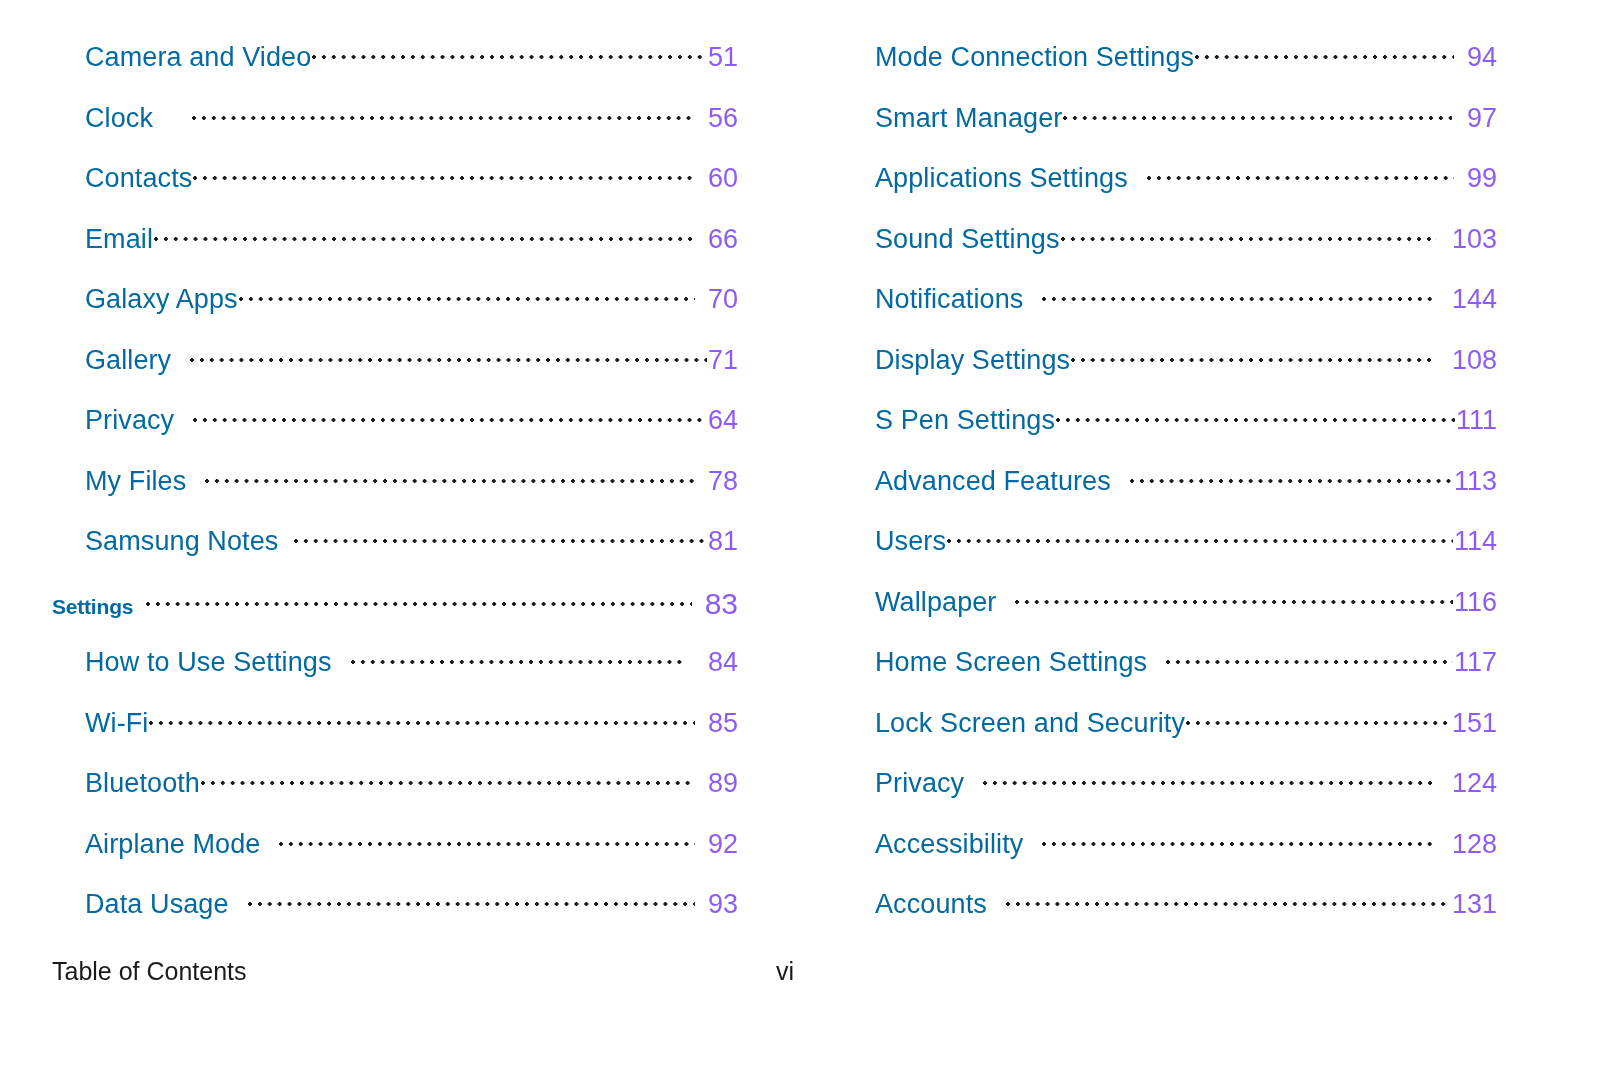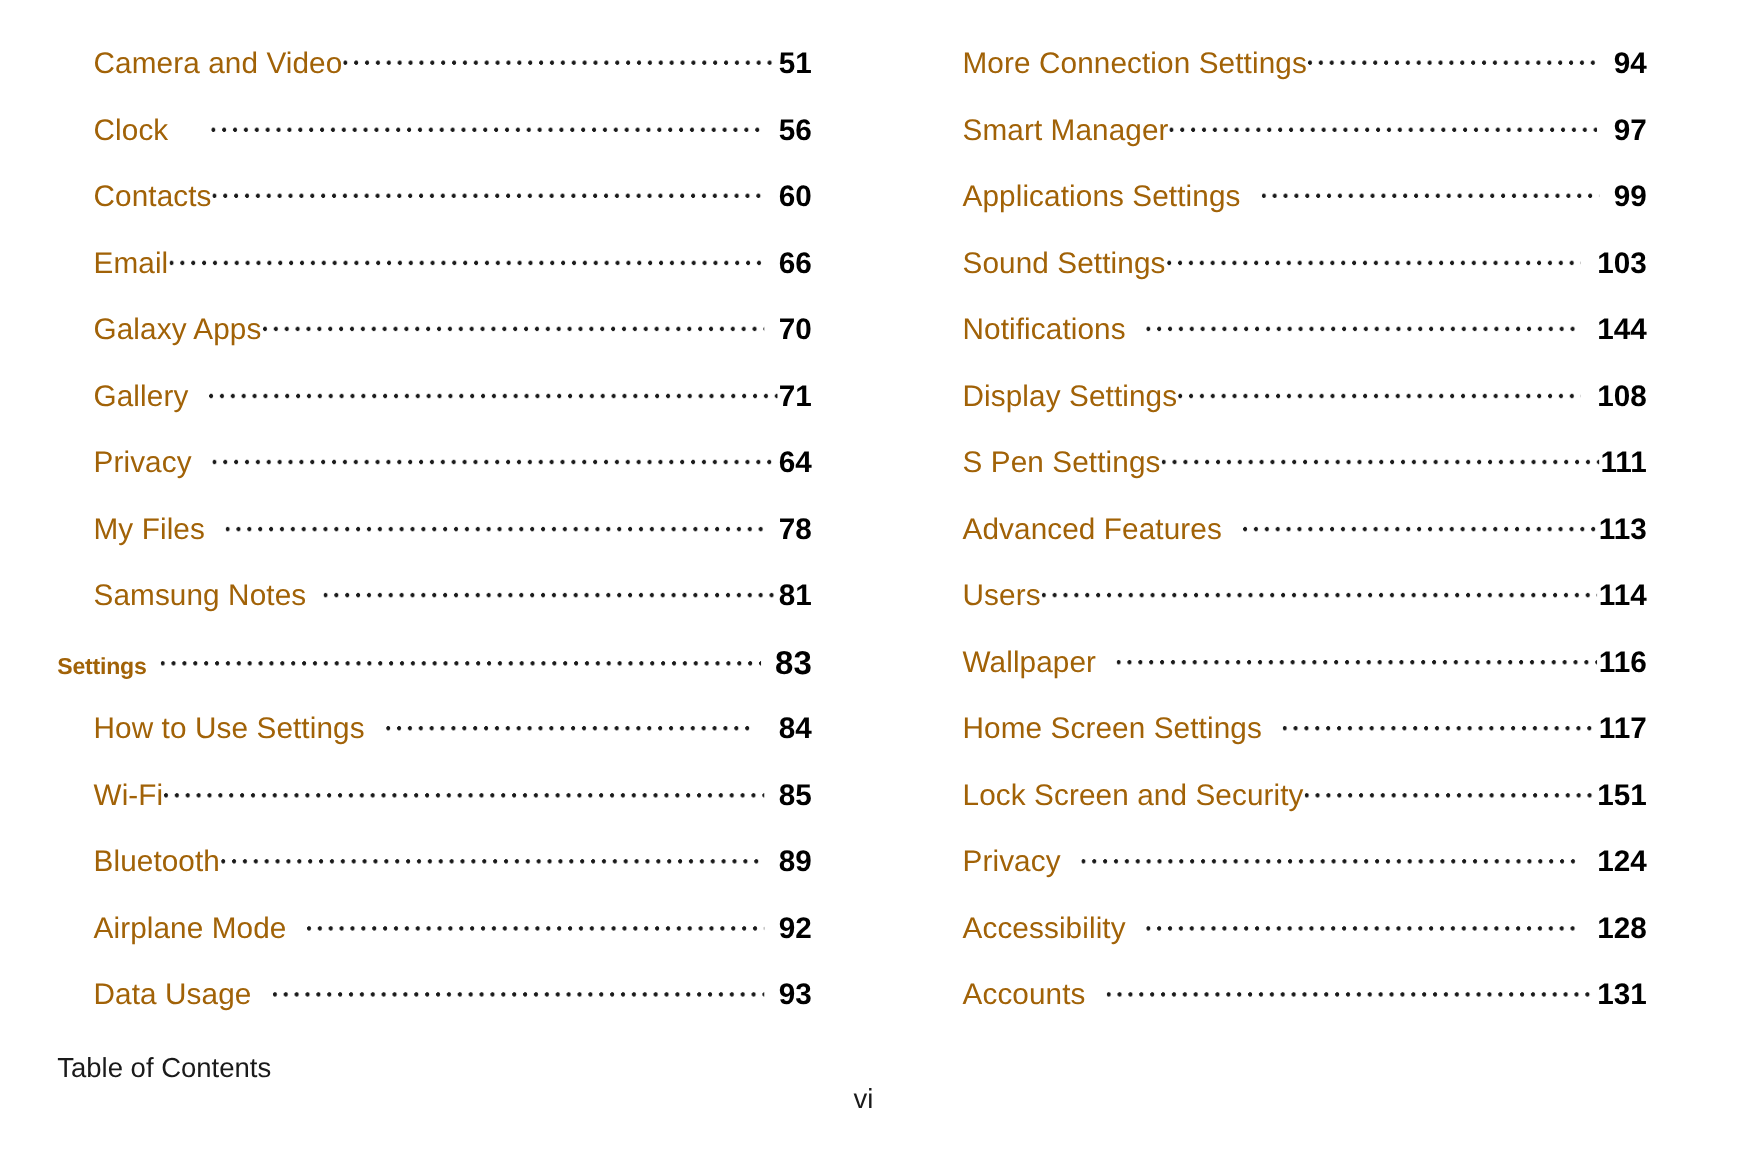--- a/index.html
+++ b/index.html
@@ -44,21 +44,21 @@
     align-items: baseline;
     height: 60.5px;
     width: 100%;
     white-space: nowrap;
   }
 
   .toc-label {
     font-size: 27px;
     font-weight: 400;
     letter-spacing: 0.1px;
-    color: #a16207;
+    color: #0369a1;
     flex: 0 0 auto;
   }
 
   
   .toc-row.level-2 .toc-label { padding-left: 33px; }
 
   
   .toc-row.level-1 .toc-label {
     font-size: 21px;
     font-weight: 700;
@@ -83,24 +83,24 @@
     background-size: 9.9px 4px;
     background-repeat: repeat-x;
   }
   .toc-row.level-1 .toc-leader::after { bottom: 8px; }
 
   
   .toc-gap { flex: 0 0 auto; }
 
   .toc-page {
     font-size: 27px;
-    font-weight: 700;
+    font-weight: 400;
     flex: 0 0 auto;
     text-align: right;
-    color: #000000;
+    color: #8b5cf6;
   }
   .toc-row.level-1 .toc-page { font-size: 30px; }
 
   
   .toc-tail { flex: 0 0 auto; }
 
   
   .footer {
     position: absolute;
     left: 0;
@@ -119,21 +119,20 @@
   }
   .footer-page {
     position: absolute;
     left: 735px;
     top: 0;
     width: 100px;
     text-align: center;
     font-size: 25px;
     font-weight: 400;
     color: #1a1a1a;
-    margin-top: 28px;
   }
 </style>
 </head>
 <body>
 
 <div class="page">
 
   <div class="columns">
     <div class="column left" id="col-left">
         <div class="toc-row level-2">
@@ -227,21 +226,21 @@
         <div class="toc-row level-2">
           <span class="toc-label">Data Usage</span>
           <span class="toc-gap" style="width: 18px;"></span>
           <span class="toc-leader"></span>
           <span class="toc-tail" style="width: 12px;"></span>
           <span class="toc-page">93</span>
         </div>
       </div>
     <div class="column right" id="col-right">
         <div class="toc-row level-2">
-          <span class="toc-label">More Connection Settings</span>
+          <span class="toc-label">Mode Connection Settings</span>
           <span class="toc-leader"></span>
           <span class="toc-tail" style="width: 12px;"></span>
           <span class="toc-page">94</span>
         </div>
         <div class="toc-row level-2">
           <span class="toc-label">Smart Manager</span>
           <span class="toc-leader"></span>
           <span class="toc-tail" style="width: 14px;"></span>
           <span class="toc-page">97</span>
         </div>

